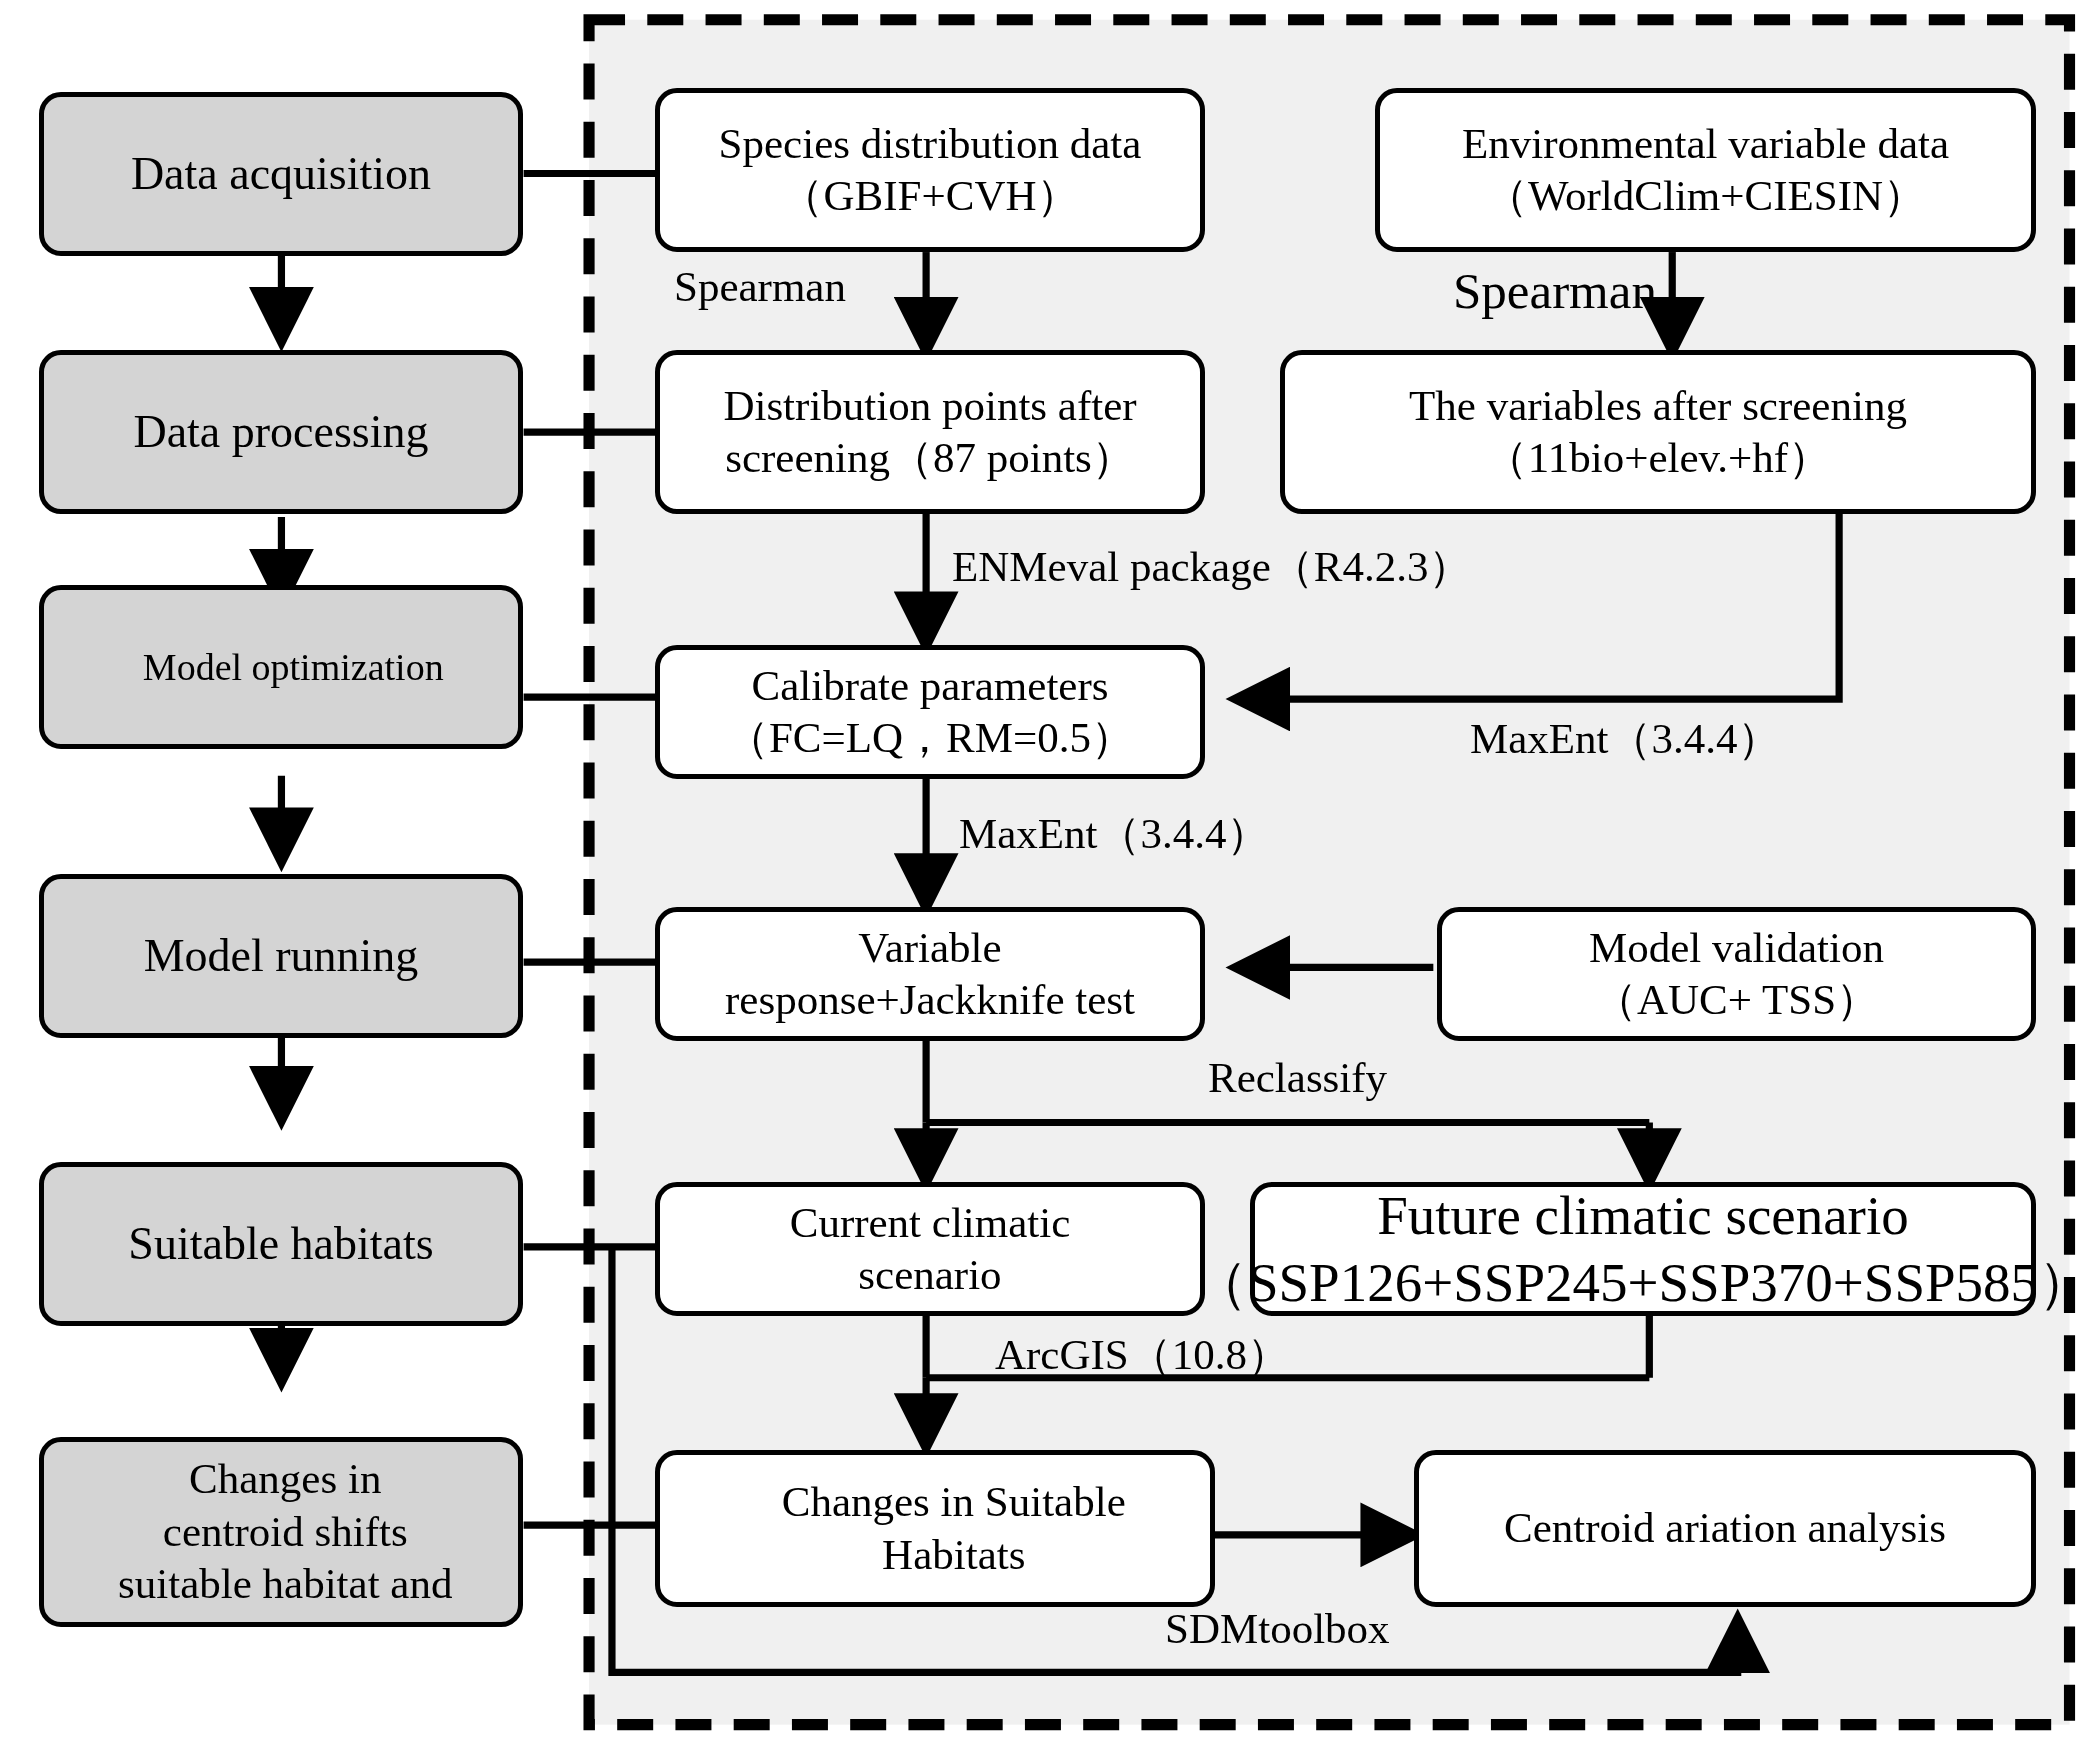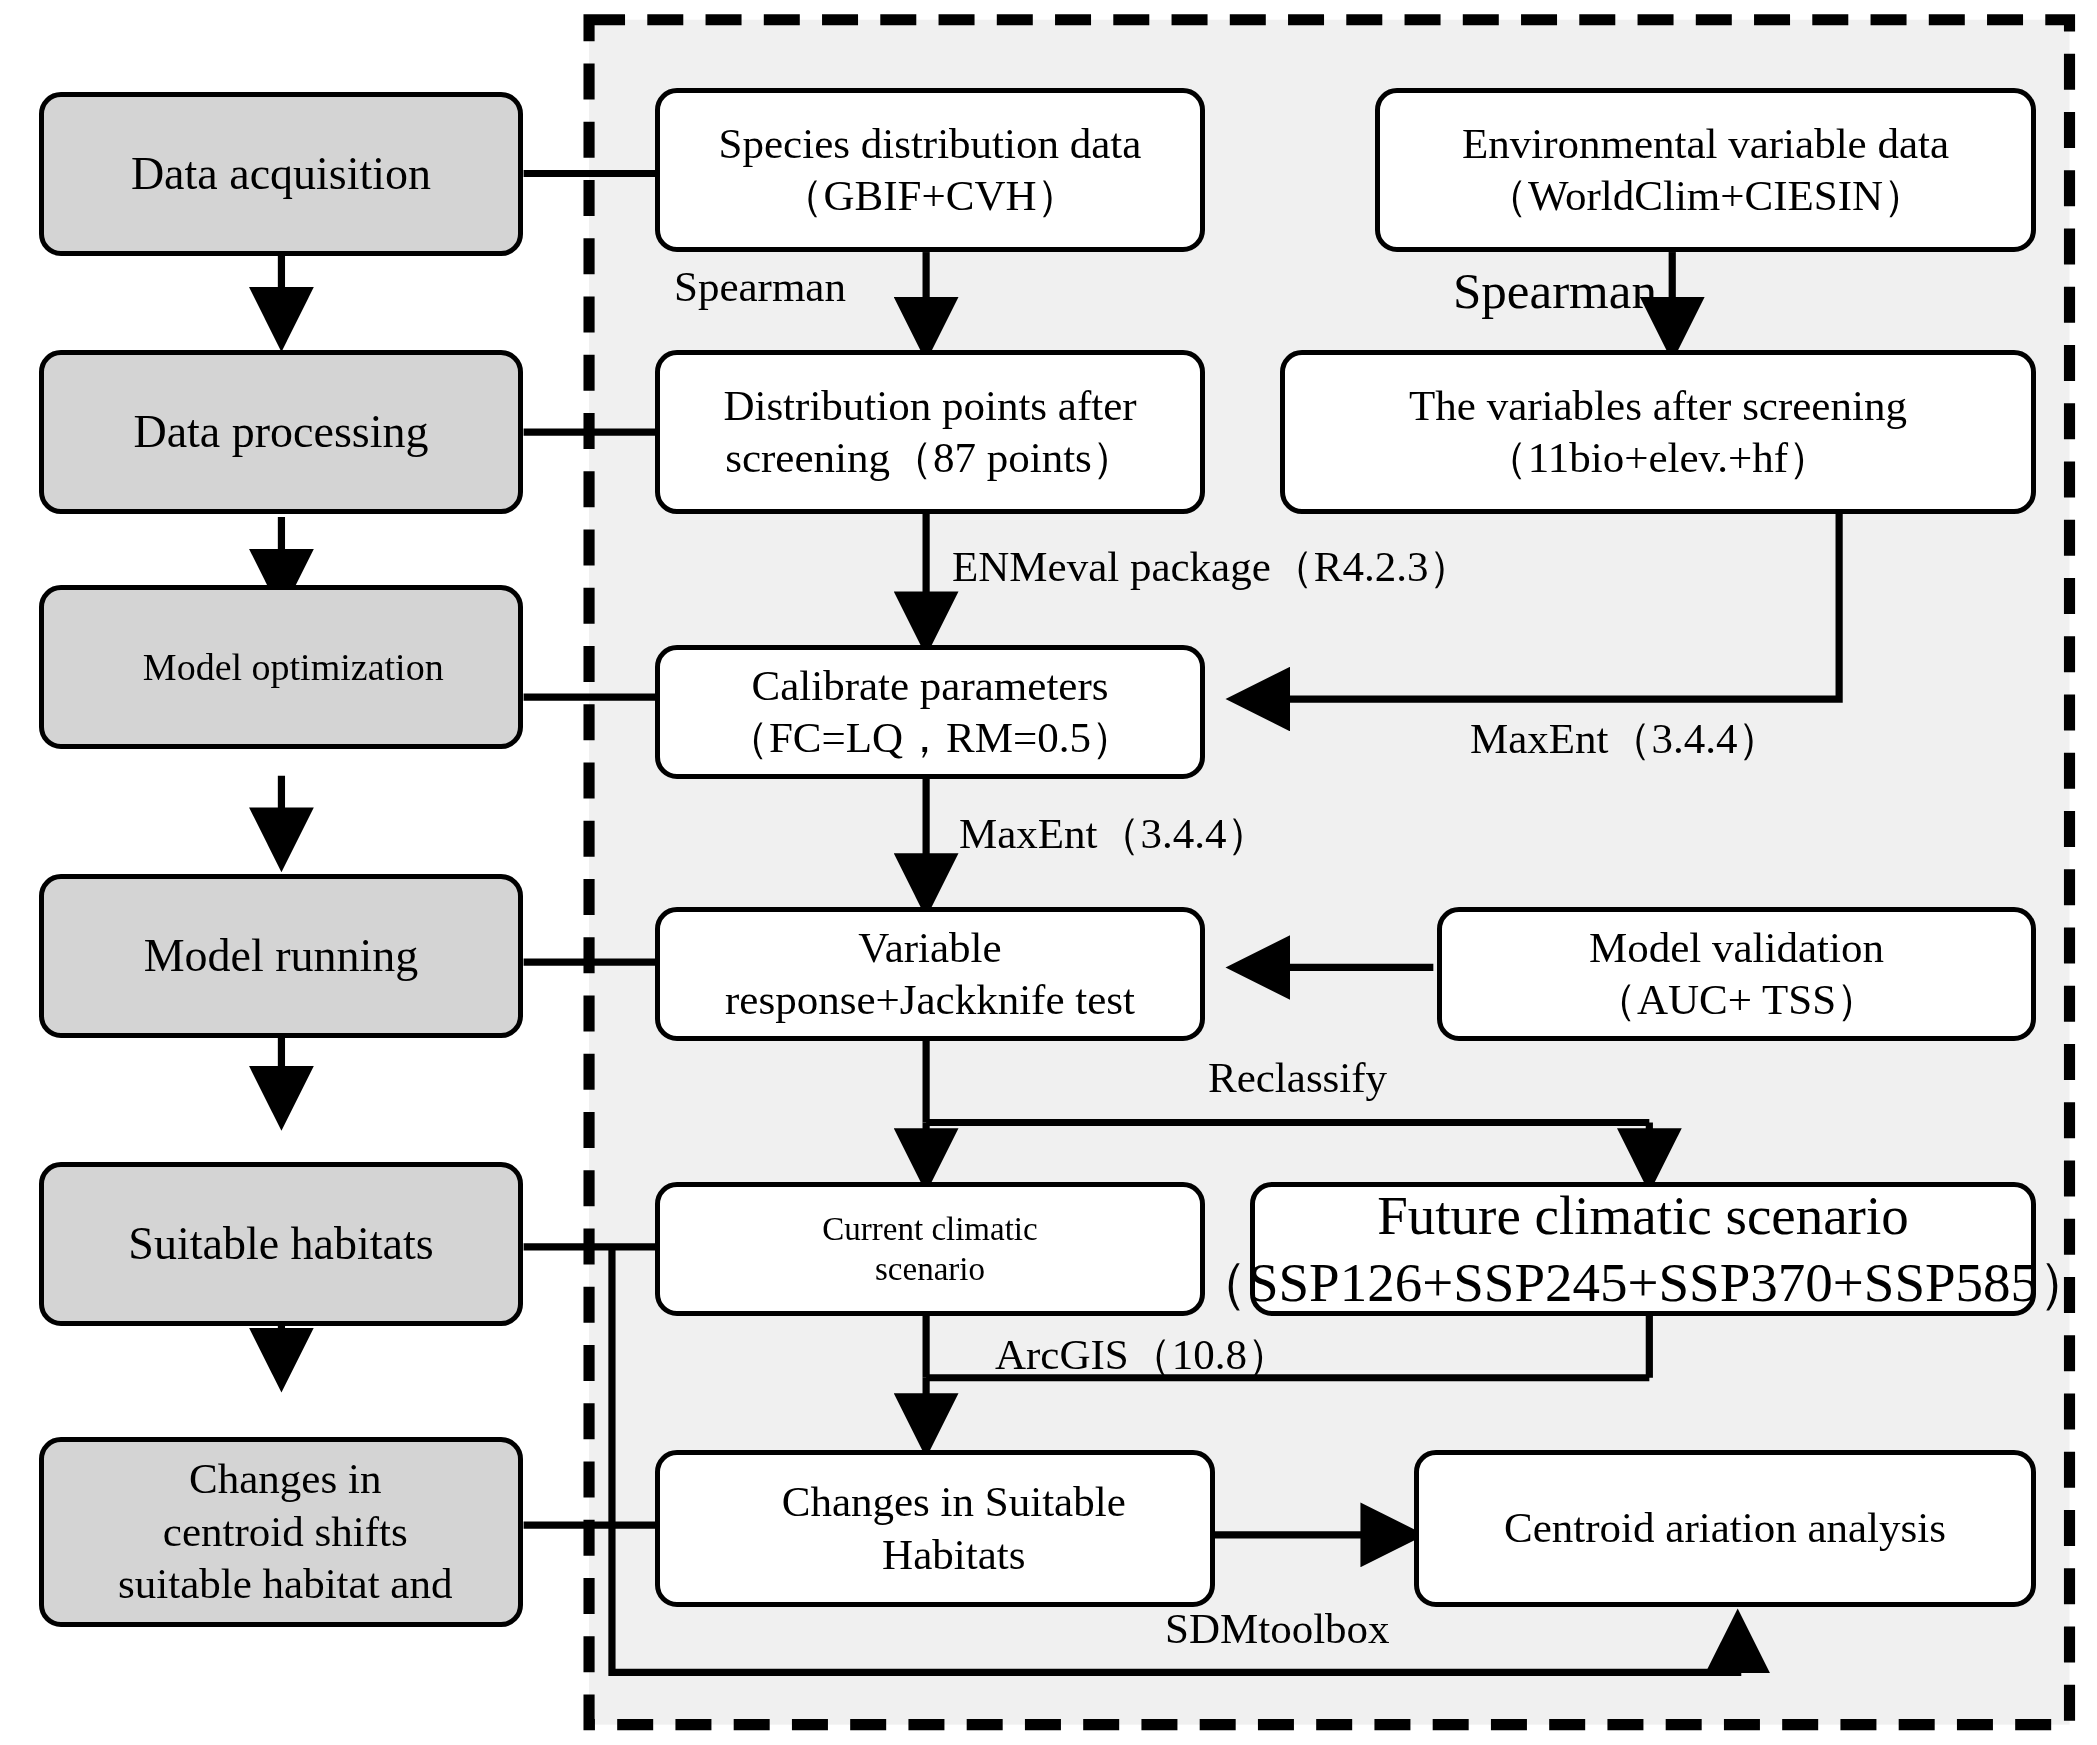--- a/index.html
+++ b/index.html
@@ -140,21 +140,21 @@
     </span>
   </div>
 
   <div class="node" style="left:1437px;top:907px;width:599px;height:134px;font-size:43px;">
     <span>
       <span class="nl">Model validation</span>
       <span class="nl">（AUC+ TSS）</span>
     </span>
   </div>
 
-  <div class="node" style="left:655px;top:1182px;width:550px;height:134px;font-size:33px;">
+  <div class="node" style="left:655px;top:1182px;width:550px;height:134px;font-size:43px;">
     <span>
       <span class="nl">Current climatic</span>
       <span class="nl">scenario</span>
     </span>
   </div>
 
   <div class="node" style="left:1250px;top:1182px;width:786px;height:134px;font-size:55px;">
     <span>
       <span class="nl">Future climatic scenario</span>
       <span class="nl">（SSP126+SSP245+SSP370+SSP585）</span>

